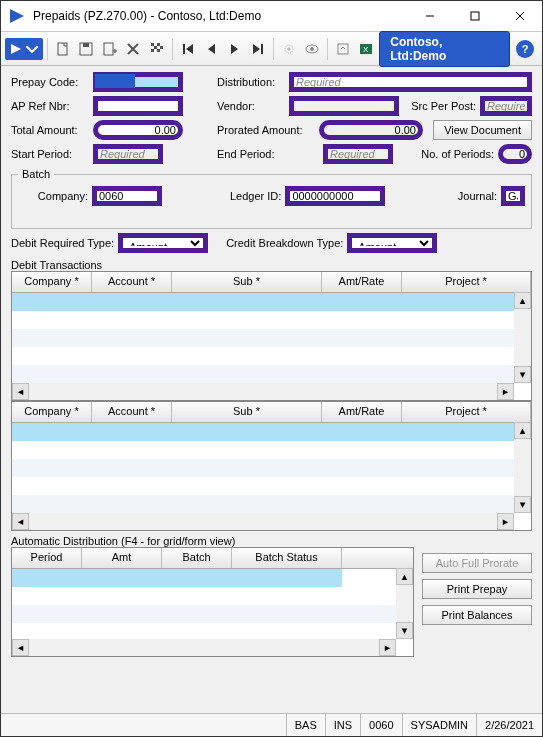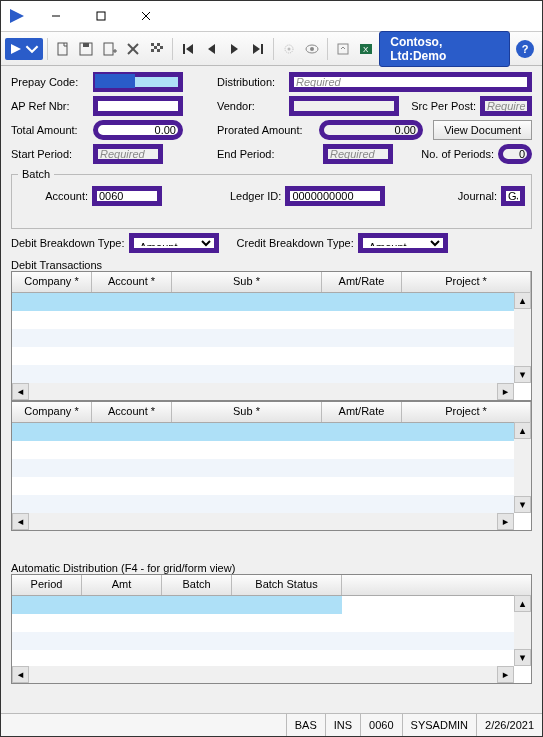--- a/index.html
+++ b/index.html
@@ -49,20 +49,21 @@
 </style>
 </head>
 <body>
 
 <div class="window">
 
   <div class="titlebar">
     <svg class="app-logo" viewBox="0 0 20 20">
         <polygon points="3,3 17,10 3,17" fill="#2a5cc9"></polygon>
       </svg>
+    <div class="title">Prepaids (PZ.270.00) - Contoso, Ltd:Demo</div>
     <div class="winbtn">
         <svg width="10" height="10">
           <line x1="1" y1="5" x2="9" y2="5"></line>
         </svg>
       </div>
     <div class="winbtn">
         <svg width="10" height="10">
           <rect x="1" y="1" width="8" height="8"></rect>
         </svg>
       </div>
@@ -208,33 +209,33 @@
       <span style="width:30px"></span>
       <input class="txt req ro" style="width: 70px;" readonly="" placeholder="Required">
       <span style="flex:1"></span>
       <span class="lbl">No. of Periods:</span>
       <input class="txt num ro" style="width: 34px;" readonly="" value="0">
     </div>
 
     <fieldset class="grp" style="padding-bottom:18px">
       <legend>Batch</legend>
       <div class="row">
-        <span class="lbl" style="width:70px;text-align:right">Account:</span>
+        <span class="lbl" style="width:70px;text-align:right">Company:</span>
         <input class="txt" style="width: 70px;" value="0060">
         <span style="width:60px"></span>
         <span class="lbl">Ledger ID:</span>
         <input class="txt" style="width: 100px;" value="0000000000">
         <span style="flex:1"></span>
         <span class="lbl">Journal:</span>
         <input class="txt" style="width: 24px; text-align: center;" value="GJ">
       </div>
     </fieldset>
 
     <div class="row" style="margin-top:4px">
-      <span class="lbl">Debit Breakdown Type:</span>
+      <span class="lbl">Debit Required Type:</span>
       <select class="sel" style="width:90px"><option>Amount</option></select>
       <span style="width:10px"></span>
       <span class="lbl">Credit Breakdown Type:</span>
       <select class="sel" style="width:90px"><option>Amount</option></select>
     </div>
 
     <div style="margin-top:6px">Debit Transactions</div>
     <div class="gridwrap" style="height:128px">
       <div class="grid">
         <div class="gh">
@@ -286,21 +287,21 @@
           <div class="track"></div>
           <div class="arr">▾</div>
         </div>
       <div class="hsb">
           <div class="arr">◂</div>
           <div class="track"></div>
           <div class="arr">▸</div>
         </div>
     </div>
 
-    <div class="bottom-area" style="margin-top:31px">
+    <div class="bottom-area" style="margin-top:4px">
       <div class="auto-dist">
         <div>Automatic Distribution (F4 - for grid/form view)</div>
         <div class="gridwrap" style="height:108px">
           <div class="grid">
             <div class="gh">
               <div style="width:70px">Period</div>
               <div style="width:80px">Amt</div>
               <div style="width:70px">Batch</div>
               <div style="width:110px">Batch Status</div>
             </div>
@@ -315,20 +316,25 @@
               <div class="track"></div>
               <div class="arr">▾</div>
             </div>
           <div class="hsb">
               <div class="arr">◂</div>
               <div class="track"></div>
               <div class="arr">▸</div>
             </div>
         </div>
       </div>
+      <div class="side-btns">
+        <button class="btn" disabled="">Auto Full Prorate</button>
+        <button class="btn">Print Prepay</button>
+        <button class="btn">Print Balances</button>
+      </div>
     </div>
 
   </div>
 
   <div class="statusbar">
     <div>BAS</div>
     <div>INS</div>
     <div>0060</div>
     <div>SYSADMIN</div>
     <div>2/26/2021</div>

